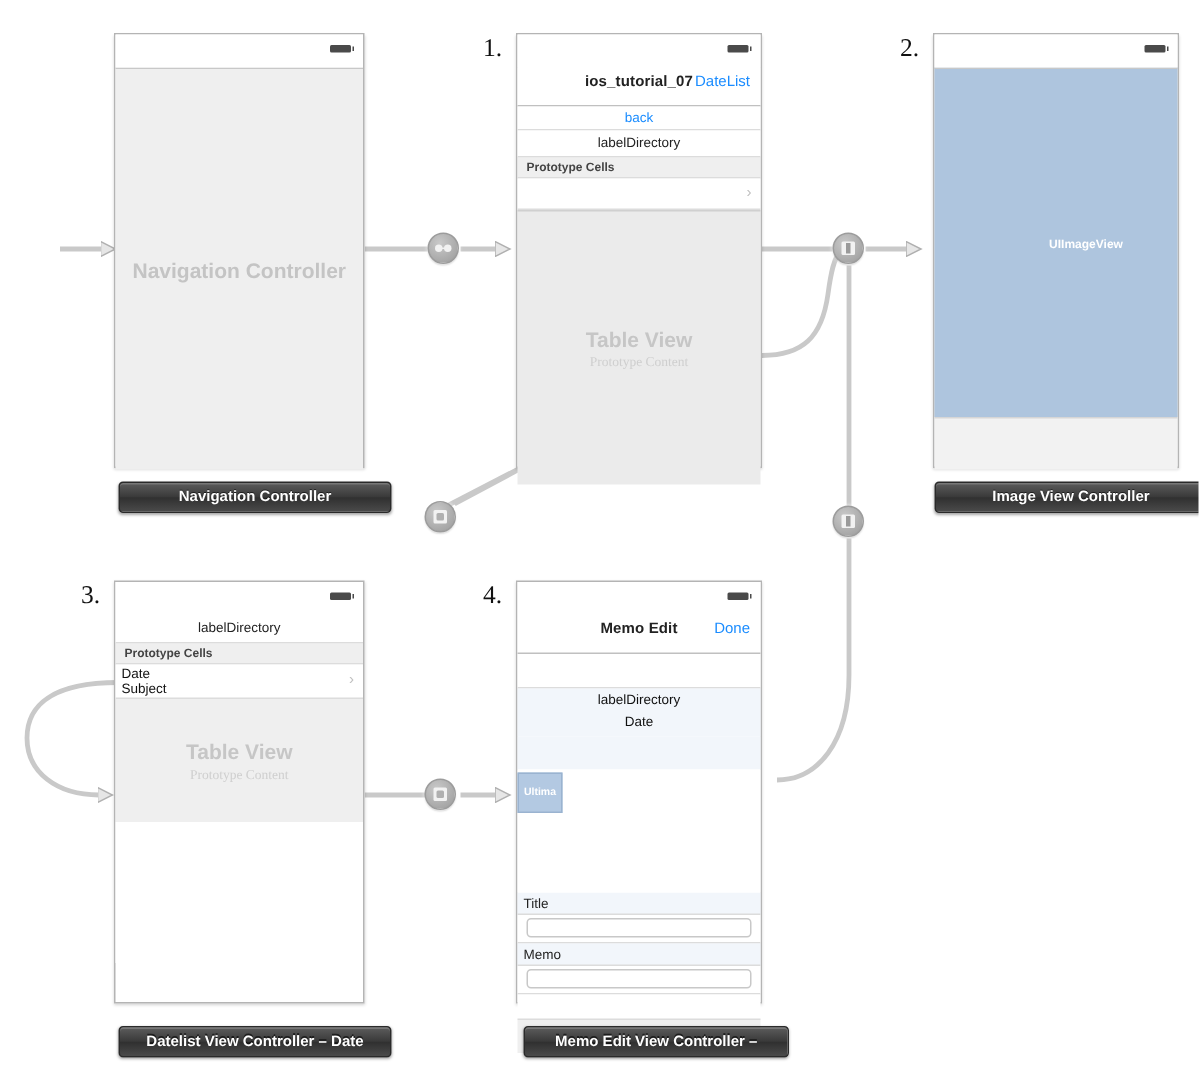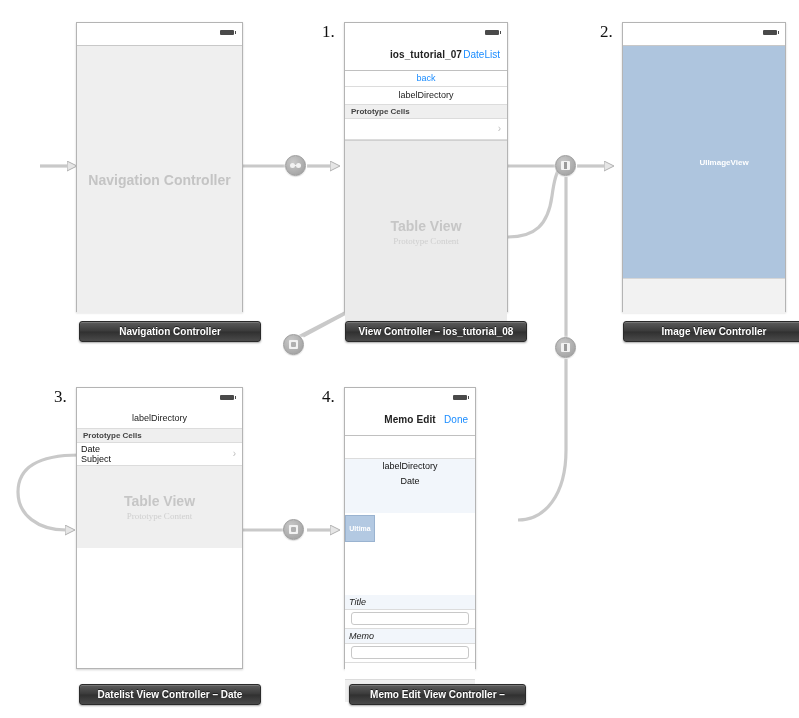--- a/index.html
+++ b/index.html
@@ -114,21 +114,21 @@
   .memo-label{font-size:9px;color:#222;padding:2px 0 0 4px;}
   .memo-field{
     background:#ffffff;border:1px solid #c8c8c8;border-radius:3px;
     height:13px;margin:1px 6px 2px 6px;box-sizing:border-box;
   }
   .ultima{
     position:absolute;background:#b3c9e2;border:1px solid #9ab3d0;
     display:flex;align-items:center;justify-content:center;
     color:#ffffff;font-size:7px;font-weight:bold;box-sizing:border-box;
   }
-  .hairline{border-bottom:1px solid #dcdcdc;font-style:italic;}
+  .hairline{border-bottom:1px solid #dcdcdc;}
 </style>
 </head>
 <body>
 
 <div id="canvas">
 
   <svg id="wires" viewBox="0 0 799 718">
     <defs>
       <marker id="arr" markerWidth="11" markerHeight="11" refX="1" refY="5.5" orient="auto" markerUnits="userSpaceOnUse">
         <path d="M0,0.5 L10,5.5 L0,10.5 Z" fill="#e6e6e6" stroke="#b0b0b0" stroke-width="1"></path>
@@ -182,21 +182,20 @@
     <div class="row row-center" style="height:14px;">labelDirectory</div>
     <div class="sectionhdr">Prototype Cells</div>
     <div class="row" style="height:20px;">
       <span class="chev">›</span>
     </div>
     <div class="tableplaceholder" style="height:182px;border-top:1px solid #d0d0d0;">
       <div class="tv-title">Table View</div>
       <div class="tv-sub">Prototype Content</div>
     </div>
   </div>
-  <div class="plaque" style="left:345px;top:321px;width:160px;">View Controller – ios_tutorial_08</div>
 
   <div class="scenenum" style="left:600px;top:22px;">2.</div>
   <div class="scene" style="left:622px;top:22px;width:164px;height:290px;">
     <div class="statusbar">
       <div class="battery"></div>
     </div>
     <div class="uiimage" style="height:232px;border-top:1px solid #c8c8c8;padding-left:40px;">
       <span>UIImageView</span>
     </div>
     <div style="height:34px;background:#f2f2f2;border-top:1px solid #d6d6d6;"></div>
@@ -217,21 +216,21 @@
     </div>
     <div class="tableplaceholder" style="height:82px;background:#efefef;">
       <div class="tv-title">Table View</div>
       <div class="tv-sub">Prototype Content</div>
     </div>
     <div style="height:94px;background:#ffffff;"></div>
   </div>
   <div class="plaque" style="left:79px;top:684px;width:160px;">Datelist View Controller – Date</div>
 
   <div class="scenenum" style="left:322px;top:387px;">4.</div>
-  <div class="scene" style="left:344px;top:387px;width:132px;height:282px;">
+  <div class="scene" style="left:344px;top:387px;width:164px;height:282px;">
     <div class="statusbar">
       <div class="battery"></div>
     </div>
     <div class="navbar">
       <div class="navtitle">Memo Edit</div>
       <div class="navright">Done</div>
     </div>
     <div class="memo-white hairline" style="height:22px;"></div>
     <div class="memo-band" style="height:15px;text-align:center;font-size:9px;color:#111;padding-top:2px;">labelDirectory</div>
     <div class="memo-band" style="height:15px;text-align:center;font-size:9px;color:#111;">Date</div>

